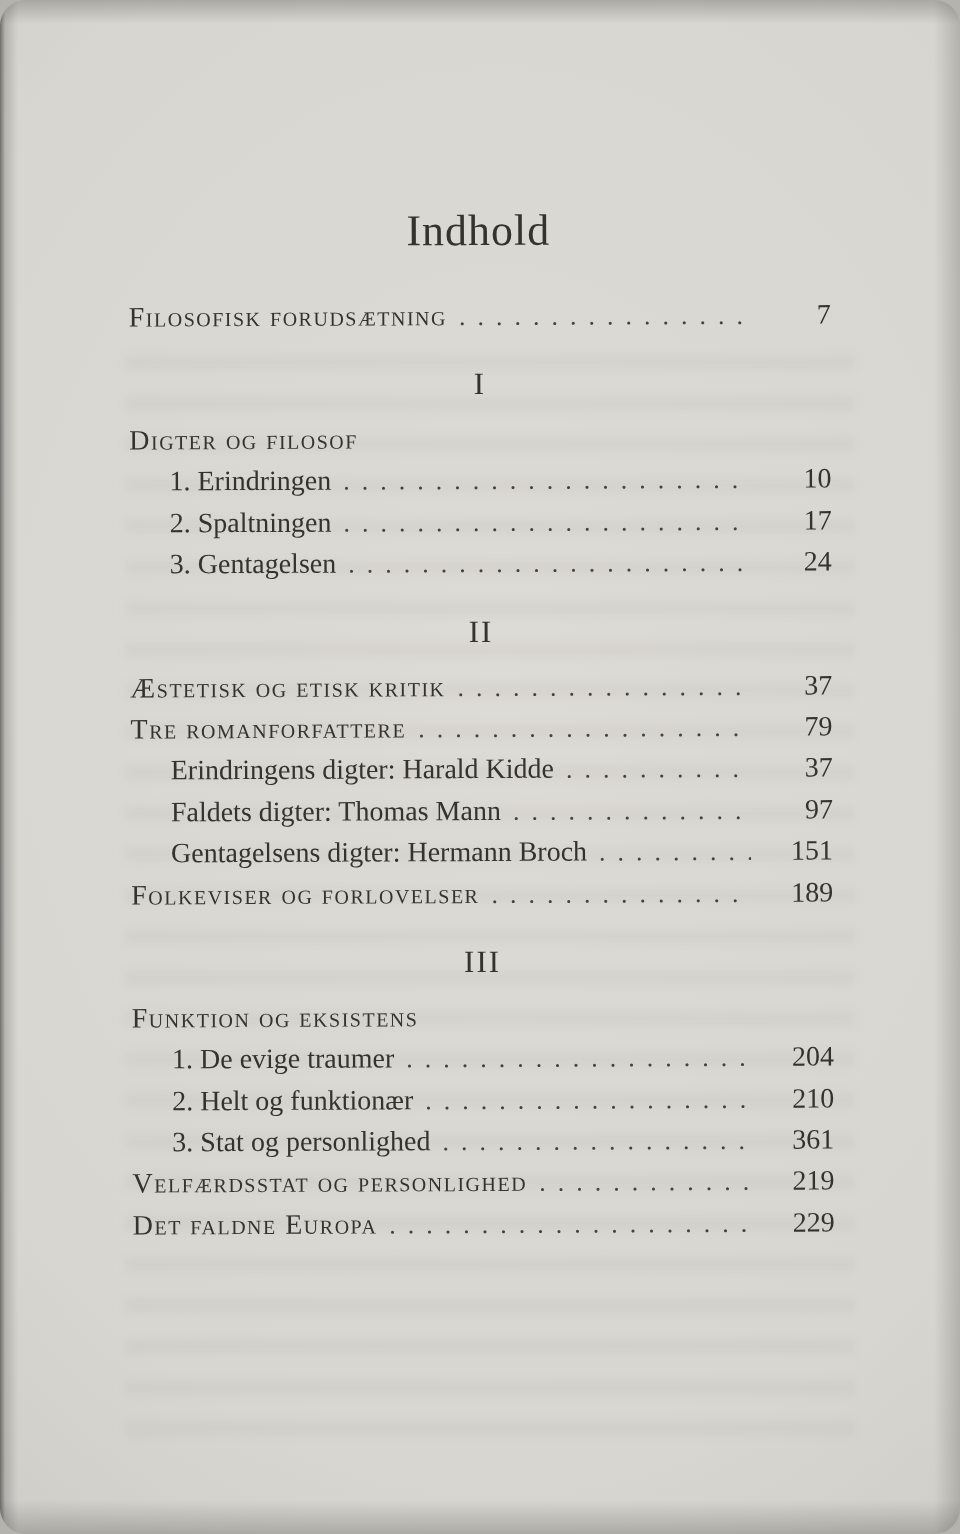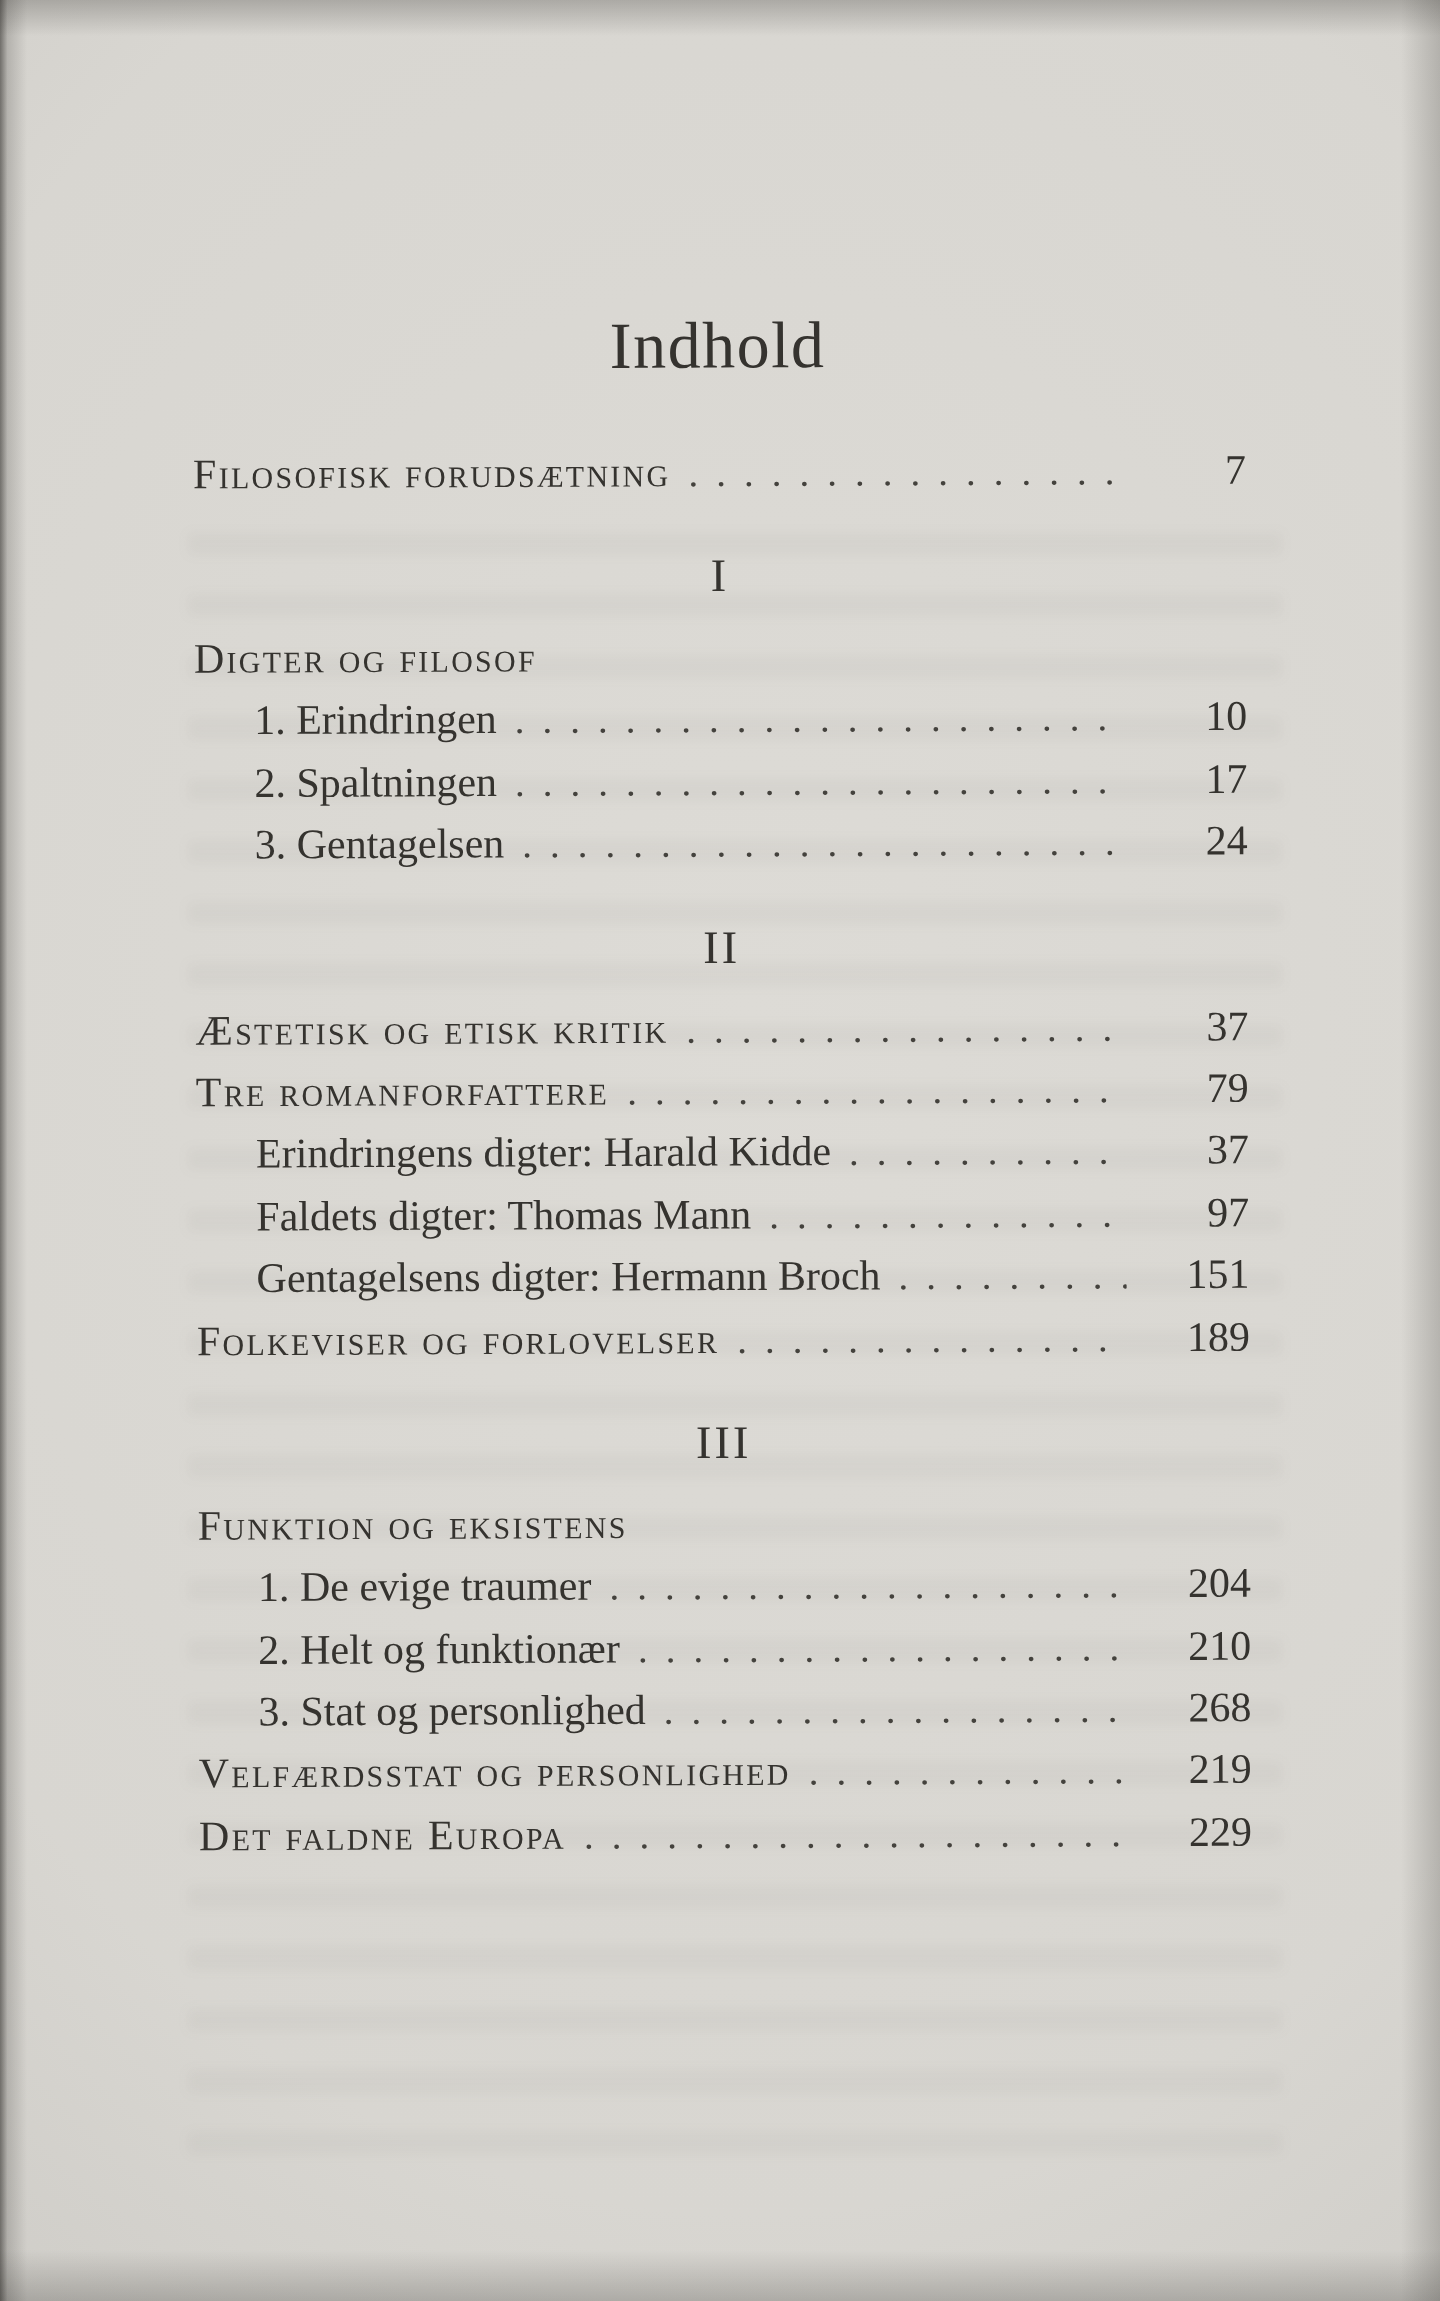--- a/index.html
+++ b/index.html
@@ -13,20 +13,21 @@
     background:#b5b3ae;
   }
   .photo{
     position:relative;width:960px;height:1534px;overflow:hidden;
     background:
       linear-gradient(90deg, rgba(30,28,25,0.55) 0px, rgba(30,28,25,0.18) 5px, rgba(30,28,25,0) 18px),
       linear-gradient(270deg, rgba(55,53,49,0.22) 0px, rgba(55,53,49,0) 26px),
       linear-gradient(180deg, rgba(55,53,49,0.28) 0px, rgba(55,53,49,0) 24px),
       linear-gradient(0deg, rgba(55,53,49,0.26) 0px, rgba(55,53,49,0) 34px),
       radial-gradient(120% 95% at 52% 44%, #dddbd6 0%, var(--paper) 55%, #c9c7c2 87%, #b2b0ab 100%);
+    border-radius: 26px;
   }
   
   .bleed{
     position:absolute;left:125px;right:105px;top:355px;bottom:95px;
     background:repeating-linear-gradient(180deg,
       rgba(118,115,108,0.11) 0 15px, rgba(118,115,108,0) 15px 41px);
     filter:blur(4px);opacity:.55;pointer-events:none;
   }
   .content{
     position:absolute;inset:0;color:var(--ink);
@@ -133,21 +134,21 @@
     <span class="pg">204</span>
   </div>
         <div class="row indent">
     <span class="lbl">2. Helt og funktionær</span>
     <span class="dots">..........................................................................................</span>
     <span class="pg">210</span>
   </div>
         <div class="row indent">
     <span class="lbl">3. Stat og personlighed</span>
     <span class="dots">..........................................................................................</span>
-    <span class="pg">268</span>
+    <span class="pg">361</span>
   </div>
         <div class="row">
     <span class="lbl sc">Velfærdsstat og personlighed</span>
     <span class="dots">..........................................................................................</span>
     <span class="pg">219</span>
   </div>
         <div class="row">
     <span class="lbl sc">Det faldne Europa</span>
     <span class="dots">..........................................................................................</span>
     <span class="pg">229</span>

